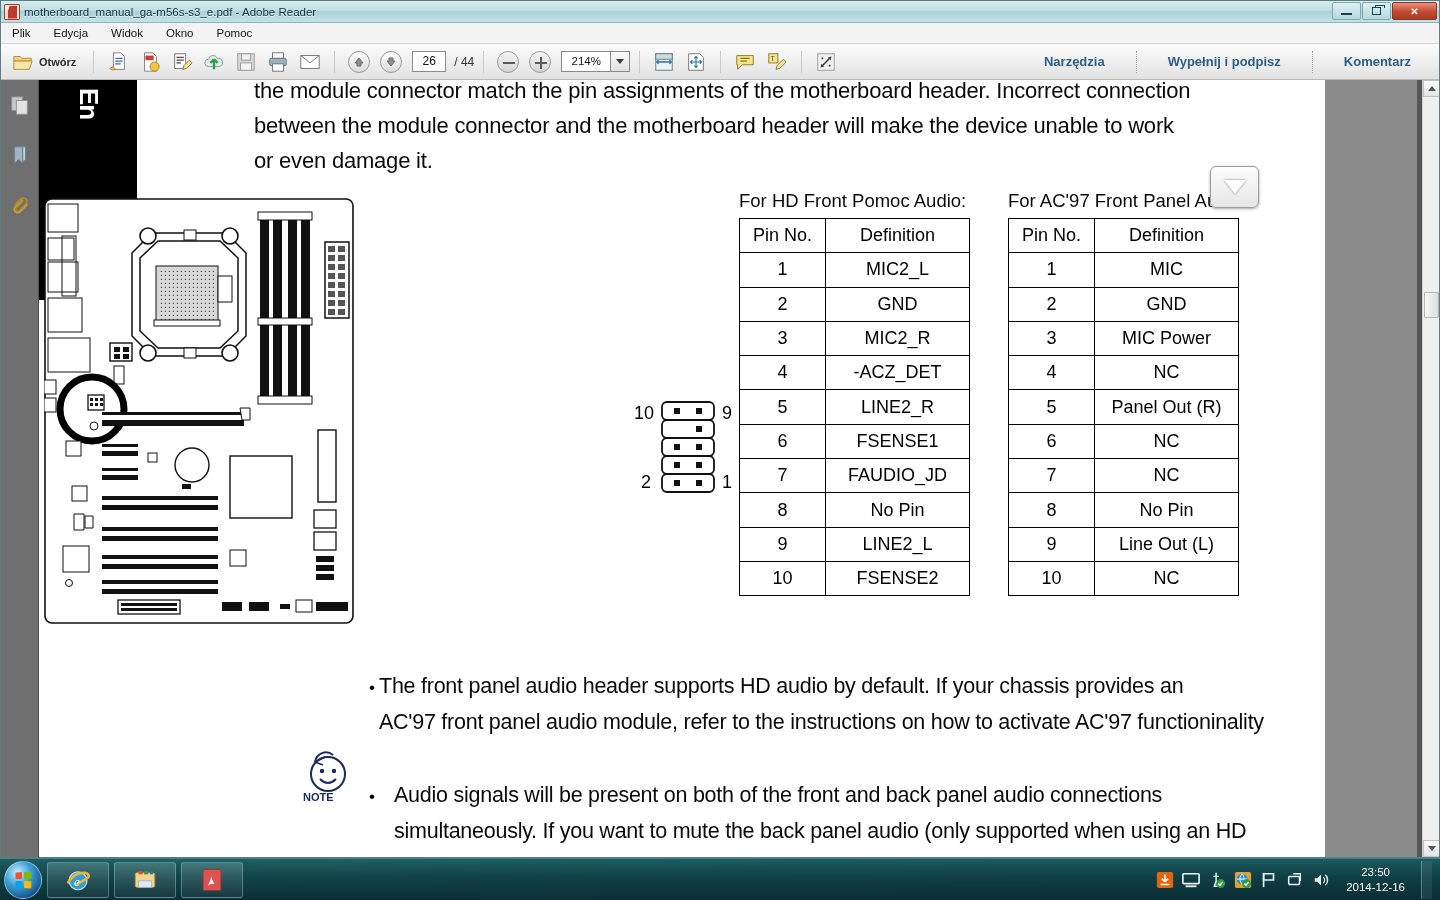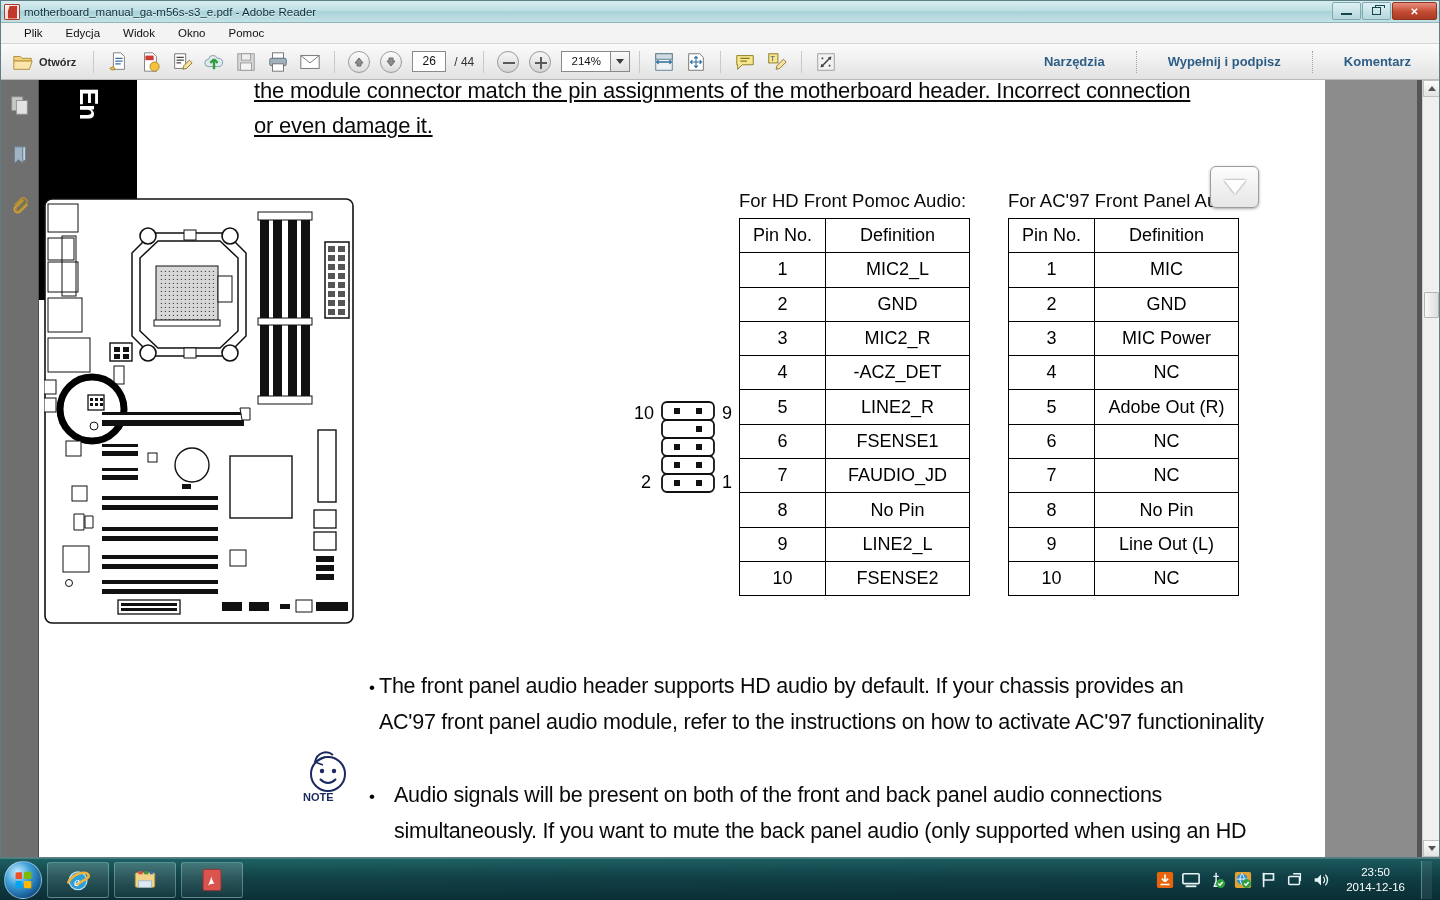--- a/index.html
+++ b/index.html
@@ -51,21 +51,21 @@
     border-color:#8e3420;color:#fff;font-weight:bold;
   }
   .min-glyph{display:block;width:11px;height:2px;background:#16444d;margin-top:6px;}
   .max-glyph{display:block;width:9px;height:8px;border:1.5px solid #16444d;position:relative;}
   .max-glyph::after{content:"";position:absolute;left:2px;top:-3px;width:8px;height:2px;border:1.5px solid #16444d;border-bottom:none;}
 
   
   #menu-bar {
     height:21px; flex:0 0 21px; background:#f3f3f3;
     border-bottom:1px solid #d6d6d6;
-    display:flex; align-items:center; padding-left:20px; gap:17px;
+    display:flex; align-items:center; padding-left:8px; gap:17px;
   }
   .menu-item { font-size:11.5px; color:#111; padding:2px 3px; cursor:default; }
 
   
   #toolbar {
     height:36px; flex:0 0 36px;
     background:linear-gradient(to bottom,#fbfbfb 0%,#efefef 50%,#e2e2e2 100%);
     border-bottom:1px solid #b9b9b9;
     display:flex; align-items:center; padding:0 6px; gap:2px;
   }
@@ -139,21 +139,21 @@
   }
 
   #doc-viewport { flex:1; position:relative; background:#8c8c8c; overflow:hidden; }
   #page-canvas {
     position:absolute; left:0; top:0; width:1286px; height:780px; background:#fff;
   }
 
   
   .doc-para {
     position:absolute; font-family:"Liberation Sans", sans-serif;
-    color:#0a0a0a; font-size:22px; line-height:35px; letter-spacing:-.2px;text-decoration:underline;
+    color:#0a0a0a; font-size:22px; line-height:35px; letter-spacing:-.2px;
   }
 
   
   .pin-table-wrap { position:absolute; }
   .pin-caption { font-size:18.5px; color:#0a0a0a; margin-bottom:6px; white-space:nowrap;}
   table.pin-table { border-collapse:collapse; }
   table.pin-table td, table.pin-table th {
     border:1.4px solid #000; text-align:center; font-size:18px; font-weight:normal;
     height:34.3px; color:#000; padding:0 4px;
   }
@@ -430,20 +430,21 @@
     <div id="doc-viewport">
 
       <div id="page-canvas">
 
         <div id="page-tab" style="position:absolute;left:0;top:0;">
           <div id="page-tab-label">En</div>
         </div>
 
         <div class="doc-para" style="left:215px; top:-7px; width:1010px;">
           <div>the module connector match the pin assignments of the motherboard header. Incorrect connection</div>
+          <div>between the module connector and the motherboard header will make the device unable to work</div>
           <div>or even damage it.</div>
         </div>
 
         <div id="mb-figure">
           <svg width="312" height="428" viewBox="0 0 312 428">
             <rect x="1" y="1" width="308" height="424" rx="7" fill="#fff" stroke="#111" stroke-width="1.6"></rect>
 
             <rect x="4" y="6" width="30" height="28" fill="#fff" stroke="#111"></rect>
             <rect x="4" y="40" width="26" height="22" fill="#fff" stroke="#111"></rect>
             <rect x="4" y="64" width="30" height="30" fill="#fff" stroke="#111"></rect>
@@ -683,21 +684,21 @@
               <tr>
                   <td>3</td>
                   <td>MIC Power</td>
                 </tr>
               <tr>
                   <td>4</td>
                   <td>NC</td>
                 </tr>
               <tr>
                   <td>5</td>
-                  <td>Adobe Out (R)</td>
+                  <td>Panel Out (R)</td>
                 </tr>
               <tr>
                   <td>6</td>
                   <td>NC</td>
                 </tr>
               <tr>
                   <td>7</td>
                   <td>NC</td>
                 </tr>
               <tr>

